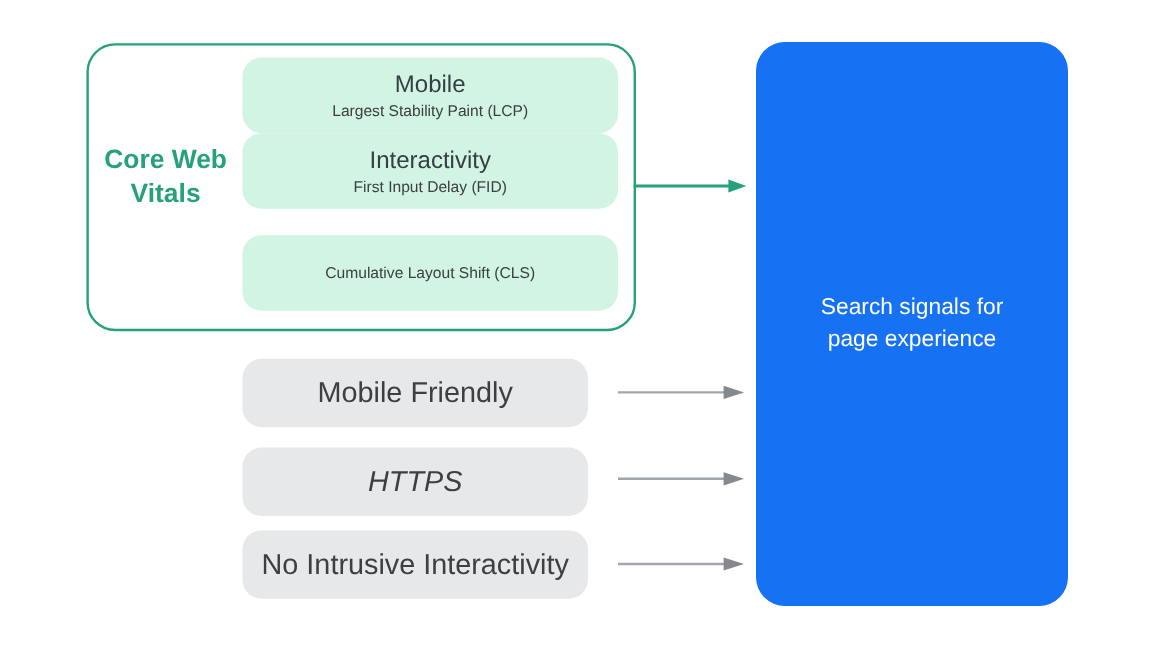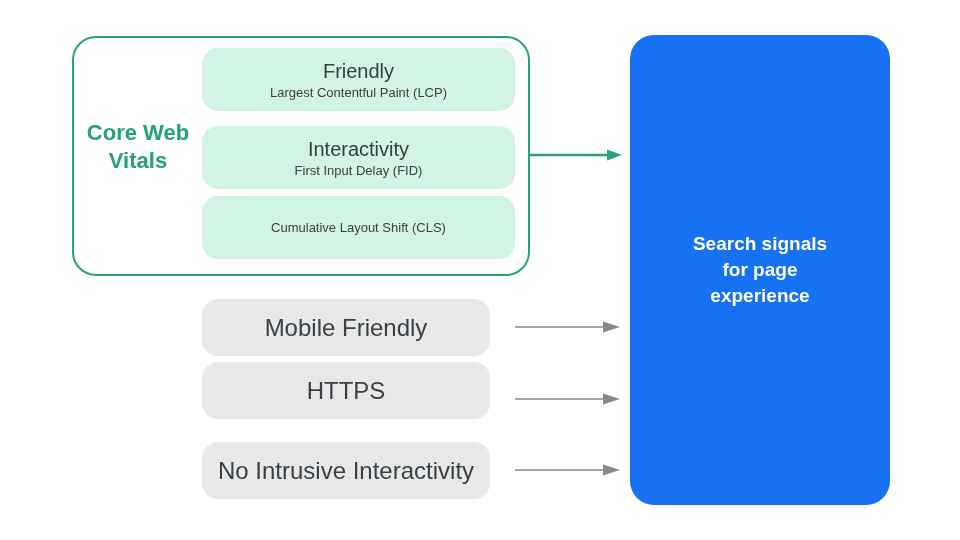--- a/index.html
+++ b/index.html
@@ -46,21 +46,21 @@
     width: 313px; height: 63px;
     background: var(--green-light);
     border-radius: 16px;
     display: flex;
     flex-direction: column;
     align-items: center;
     justify-content: center;
     text-align: center;
   }
   .vital-box.v0 { top: 48px; }
-  .vital-box.v1 { top: 126px; }
+  .vital-box.v1 { top: 111px; }
   .vital-box.v2 { top: 196px; }
   .vital-title {
     font-size: 20px;
     line-height: 25px;
     font-weight: 500;
     color: #353E44;
   }
   .vital-subtitle {
     font-size: 13px;
     line-height: 17px;
@@ -74,38 +74,38 @@
     background: var(--gray-box);
     border-radius: 16px;
     display: flex;
     align-items: center;
     justify-content: center;
     text-align: center;
     font-size: 24px;
     color: var(--text-dark);
   }
   .signal-box.s0 { top: 299px; }
-  .signal-box.s1 { top: 362px; }
+  .signal-box.s1 { top: 373px; font-style: italic; }
   .signal-box.s2 { top: 442px; }
   .result-box {
     position: absolute;
     left: 630px; top: 35px;
     width: 260px; height: 470px;
     background: var(--blue);
     border-radius: 24px;
     display: flex;
     align-items: center;
     justify-content: center;
   }
   .result-label {
     width: 160px;
     text-align: center;
     font-size: 19px;
     line-height: 26px;
-    font-weight: 700;
+    font-weight: 400;
     color: var(--white);
   }
   .arrow {
     position: absolute;
     overflow: visible;
   }
   .arrow-green { left: 528px; top: 147px; }
   .arrow-gray0 { left: 515px; top: 319px; }
   .arrow-gray1 { left: 515px; top: 391px; }
   .arrow-gray2 { left: 515px; top: 462px; }
@@ -117,22 +117,22 @@
 </head>
 <body>
 
 <div class="canvas">
 
   <div class="cwv-container"></div>
 
   <div class="cwv-label">Core Web Vitals</div>
 
   <div class="vital-box v0">
-    <div class="vital-title">Friendly</div>
-    <div class="vital-subtitle">Largest Contentful Paint (LCP)</div>
+    <div class="vital-title">Mobile</div>
+    <div class="vital-subtitle">Largest Stability Paint (LCP)</div>
   </div>
 
   <div class="vital-box v1">
     <div class="vital-title">Interactivity</div>
     <div class="vital-subtitle">First Input Delay (FID)</div>
   </div>
 
   <div class="vital-box v2">
     <div class="vital-subtitle">Cumulative Layout Shift (CLS)</div>
   </div>

